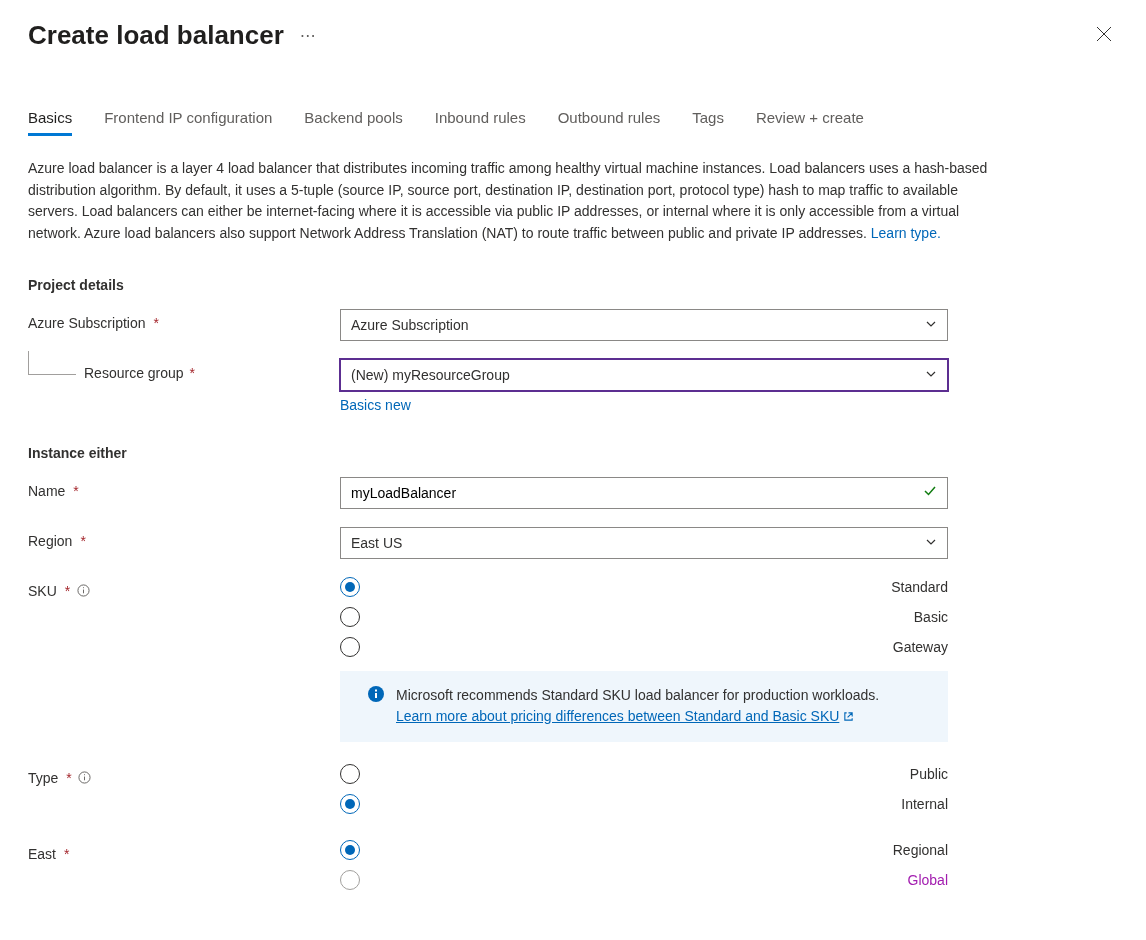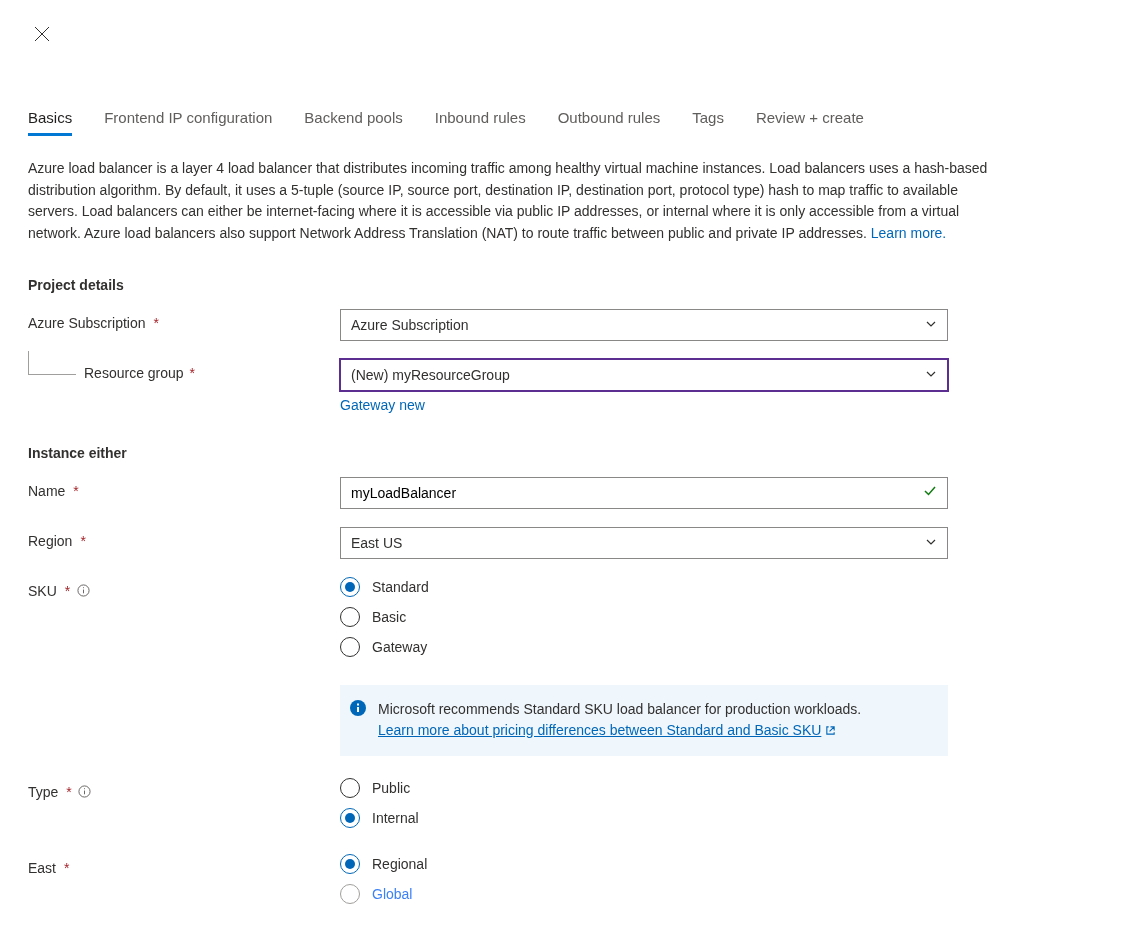--- a/index.html
+++ b/index.html
@@ -43,63 +43,67 @@
     font-size: 14px; position: relative;
   }
   .select-box.focused { border: 1px solid #5c2e91; outline:1px solid #5c2e91; }
   .input-box input { border:none; outline:none; width:100%; font-size:14px; font-family:inherit; }
   .chevron svg { width:12px; height:12px; }
   .check svg { width:14px; height:14px; }
 
   .link-small { color:#0067b8; font-size:14px; text-decoration:none; display:inline-block; margin-top:6px; cursor:pointer;}
 
   .radio-group { display:flex; flex-direction:column; gap:10px; }
-  .radio-item { display:flex; align-items:center; gap:12px; cursor:pointer; }
-  .radio-item.disabled { color:#3b82f6; cursor:default; }
+  .radio-item { display:flex; align-items:center; cursor:pointer;justify-content:space-between; }
+  .radio-item.disabled { color:#a21caf; cursor:default; }
   .radio-circle { width:20px; height:20px; border-radius:50%; border:1px solid #323130; display:flex; align-items:center; justify-content:center; flex-shrink:0;}
   .radio-item.selected .radio-circle { border-color:#0067b8; }
   .radio-item.selected .radio-circle::after { content:""; width:10px; height:10px; border-radius:50%; background:#0067b8; }
   .radio-item.disabled .radio-circle { border-color:#a19f9d; }
   .radio-label { font-size:14px; }
 
-  .info-box { background:#eff6fc; padding:14px 10px; margin-top:28px; display:flex; gap:12px; align-items:flex-start; width:608px;}
+  .info-box { background:#eff6fc; padding:14px 28px; margin-top:14px; display:flex; gap:12px; align-items:flex-start; width:608px;}
   .info-icon { flex-shrink:0; margin-top:1px;}
   .info-icon svg { width:16px; height:16px; }
   .info-text { font-size:14px; line-height:1.5; }
   .info-text a { color:#0067b8; text-decoration: underline; }
   .ext-icon { display:inline-block; vertical-align:middle; margin-left:4px;}
   .ext-icon svg { width:11px; height:11px; }
 
   .help-icon { display:inline-flex; width:14px; height:14px; align-items:center; justify-content:center; color:#605e5c;}
   .help-icon svg { width:13px; height:13px; }
 </style>
 </head>
 <body>
 
 <div class="header-row">
+  <div class="title-wrap">
+    <h1>Create load balancer</h1>
+    <span class="dots">⋯</span>
+  </div>
   <span class="close-x">
     <svg viewBox="0 0 16 16" fill="none" stroke="#323130" stroke-width="1">
         <path d="M1 1 L15 15 M15 1 L1 15"></path>
       </svg>
   </span>
 </div>
 
 <div class="tabs">
   <div class="tab active">Basics</div>
   <div class="tab">Frontend IP configuration</div>
   <div class="tab">Backend pools</div>
   <div class="tab">Inbound rules</div>
   <div class="tab">Outbound rules</div>
   <div class="tab">Tags</div>
   <div class="tab">Review + create</div>
 </div>
 
 <p class="description">
   <span>Azure load balancer is a layer 4 load balancer that distributes incoming traffic among healthy virtual machine instances. Load balancers uses a hash-based distribution algorithm. By default, it uses a 5-tuple (source IP, source port, destination IP, destination port, protocol type) hash to map traffic to available servers. Load balancers can either be internet-facing where it is accessible via public IP addresses, or internal where it is only accessible from a virtual network. Azure load balancers also support Network Address Translation (NAT) to route traffic between public and private IP addresses. </span>
-  <a href="#">Learn more.</a>
+  <a href="#">Learn type.</a>
 </p>
 
 <h2 class="section">Project details</h2>
 
 <div class="field-row">
   <div class="label-col">
     <span>Azure Subscription</span>
       <span class="req">*</span>
   </div>
   <div class="control-col">
@@ -124,21 +128,21 @@
   </div>
   <div class="control-col">
     <div class="select-box focused">
       <span>(New) myResourceGroup</span>
       <span class="chevron">
         <svg viewBox="0 0 12 12" fill="none" stroke="#323130" stroke-width="1.2">
             <path d="M2 4 L6 8 L10 4"></path>
           </svg>
       </span>
     </div>
-    <a class="link-small">Gateway new</a>
+    <a class="link-small">Basics new</a>
   </div>
 </div>
 
 <h2 class="section">Instance either</h2>
 
 <div class="field-row">
   <div class="label-col">
     <span>Name</span>
       <span class="req">*</span>
   </div>

